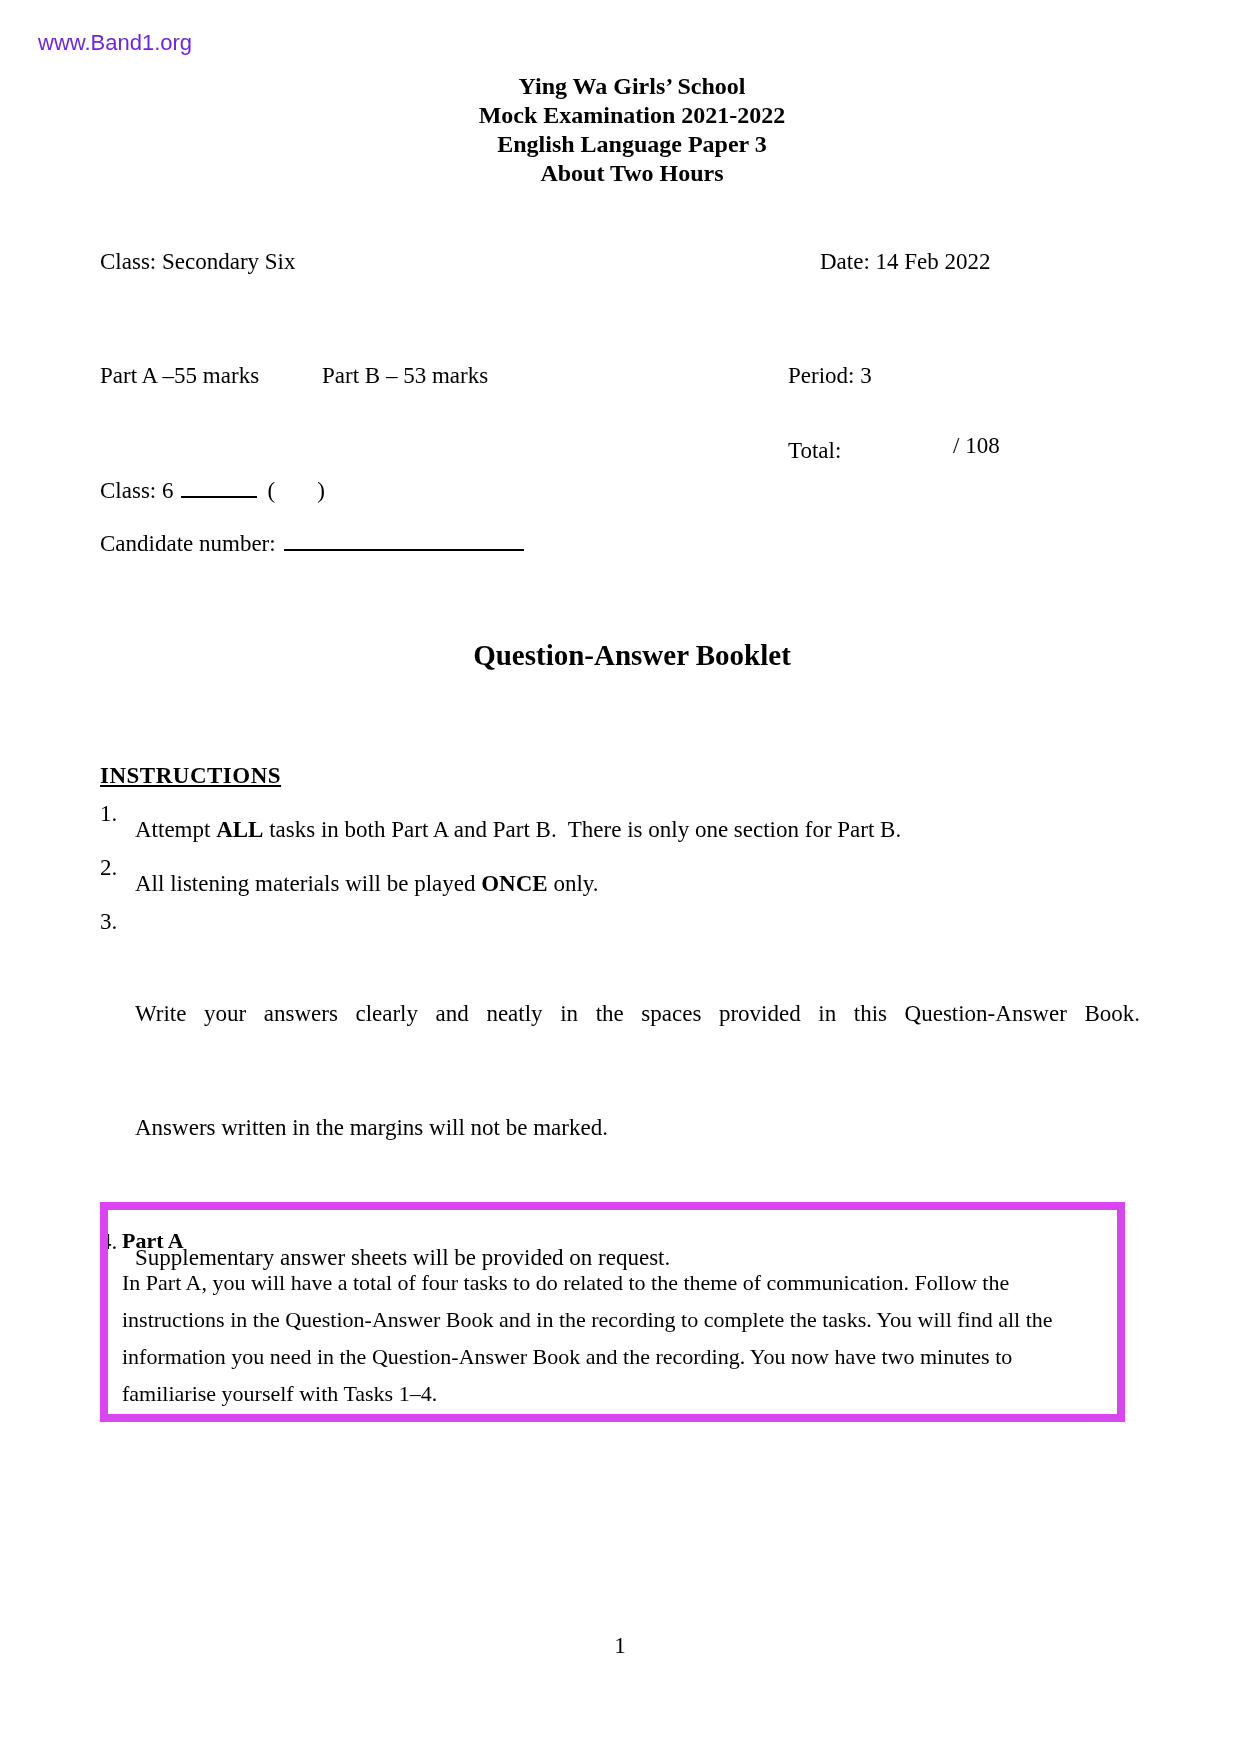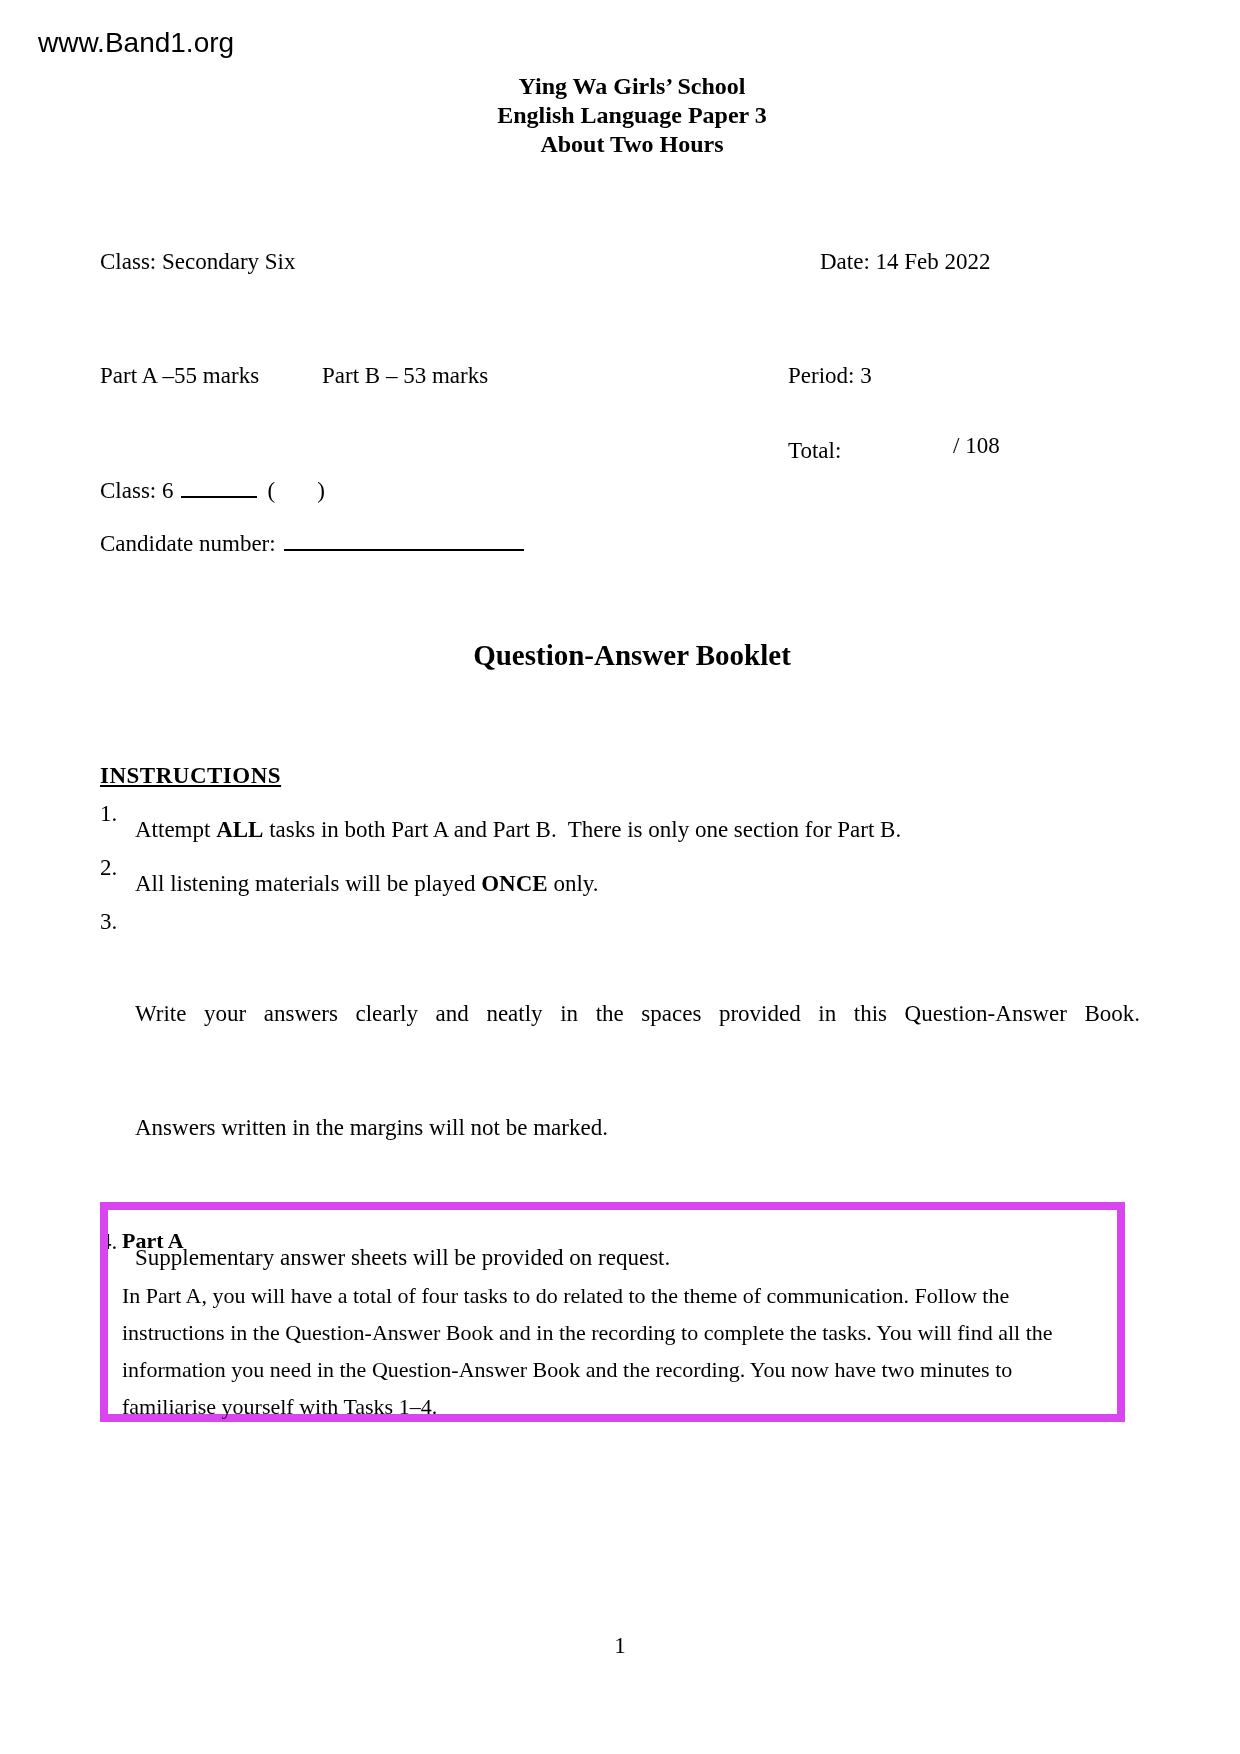--- a/index.html
+++ b/index.html
@@ -10,21 +10,21 @@
     color:#000;
     font-family:"Liberation Serif","DejaVu Serif",serif;
     overflow:hidden;
   }
   .abs{position:absolute;}
 
   
   .logo{
     left:38px;top:26px;
     font-family:"Liberation Sans","DejaVu Sans",sans-serif;
-    font-size:28px;line-height:34px;color:#000000;
+    font-size:22px;line-height:34px;color:#6d28d9;
   }
 
   
   .title-block{
     left:24px;top:72px;width:1216px;
     text-align:center;
     font-weight:bold;
     font-size:24px;line-height:29px;
   }
 
@@ -69,36 +69,37 @@
 
   
   .parta-box{
     left:100px;top:1202px;width:1025px;height:220px;
     box-sizing:border-box;
     border:8px solid #d946ef;
     padding:18px 32px 0 14px;
     font-size:22px;
   }
   .parta-heading{font-weight:bold;font-size:22px;line-height:26px;}
-  .parta-body{margin-top:23px;line-height:37px;}
+  .parta-body{margin-top:10px;line-height:37px;}
 
   .page-number{
     left:0;top:1633px;width:1240px;
     text-align:center;font-size:23px;
   }
 </style>
 </head>
 <body>
 
 <div class="page">
 
   <div class="abs logo">www.Band1.org</div>
 
   <div class="abs title-block">
     <div>Ying Wa Girls’ School</div>
+    <div>Mock Examination 2021-2022</div>
     <div>English Language Paper 3</div>
     <div>About Two Hours</div>
   </div>
 
   <div class="abs meta row-class">Class: Secondary Six</div>
   <div class="abs meta row-date">Date: 14 Feb 2022</div>
 
   <div class="abs meta row-parta">Part A –55 marks</div>
   <div class="abs meta row-partb">Part B – 53 marks</div>
   <div class="abs meta row-period">Period: 3</div>

